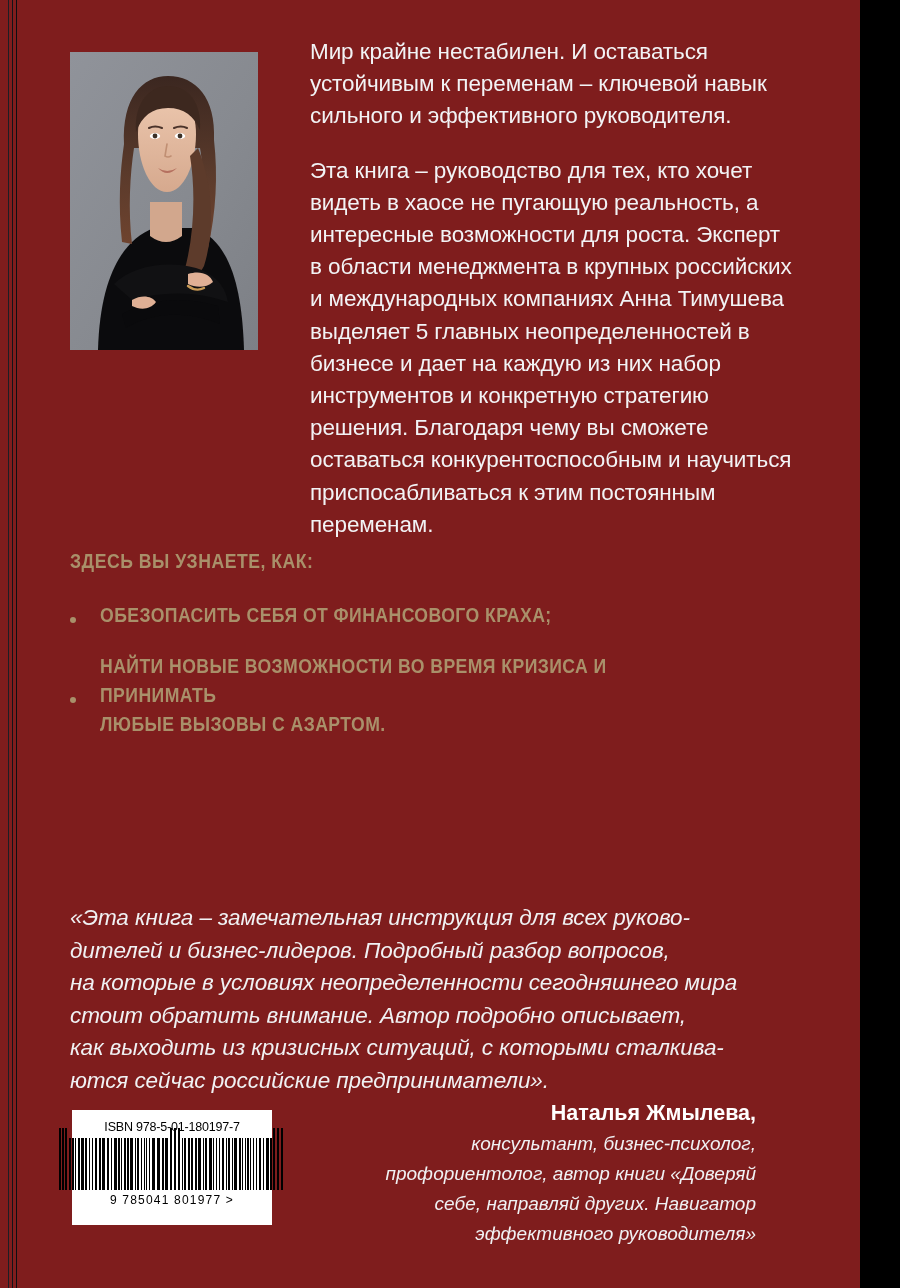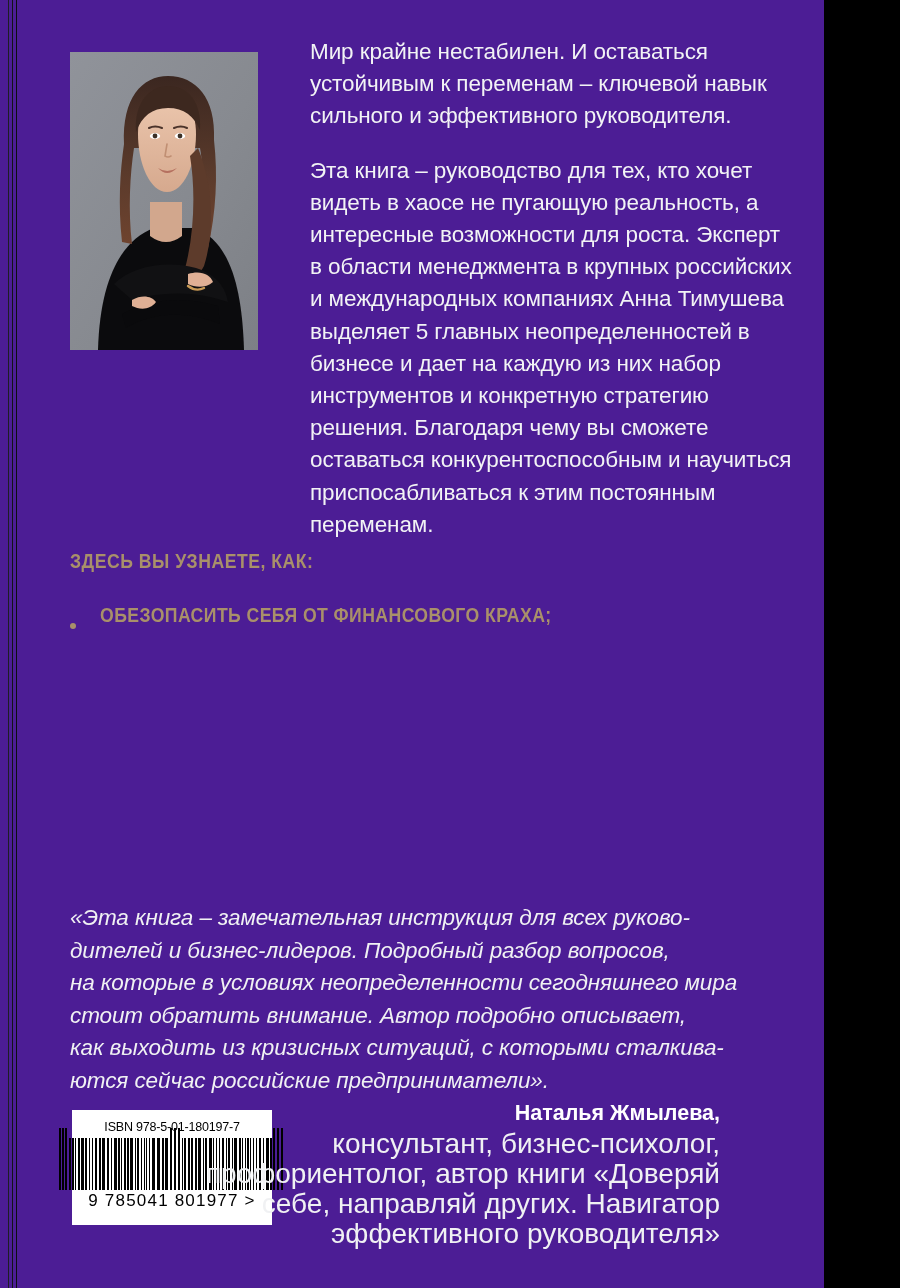--- a/index.html
+++ b/index.html
@@ -5,23 +5,24 @@
 <style>
   html, body {
     margin: 0;
     padding: 0;
     background: #000000;
   }
   .cover {
     position: relative;
     width: 824px;
     height: 1288px;
-    background: #4c1d95;
+    background: #7f1d1d;
     overflow: hidden;
     font-family: "Liberation Sans", sans-serif;
+    padding-left: 36px;
     -webkit-font-smoothing: antialiased;
   }
   
   .spine-fold {
     position: absolute;
     top: 0;
     bottom: 0;
     width: 1px;
     background: #17181d;
     pointer-events: none;
@@ -78,21 +79,21 @@
     white-space: nowrap;
     margin-bottom: 26px;
   }
   .learn-list {
     list-style: none;
     margin: 0;
     padding: 0;
   }
   .learn-item {
     display: flex;
-    align-items: flex-end;
+    align-items: center;
     margin-bottom: 22px;
   }
   .learn-item:last-child { margin-bottom: 0; }
   .bullet-dot {
     flex: 0 0 auto;
     width: 30px;
     padding-top: 11px;
   }
   .bullet-dot i {
     display: block;
@@ -155,21 +156,21 @@
     height: 52px;
     display: flex;
     align-items: flex-end;
     gap: 0;
   }
   .bars span { display: block; background: #000; height: 100%; }
   .bars span.tall { height: 62px; }
   .barcode-digits {
     margin-top: 1px;
     color: #000;
-    font-size: 17px;
+    font-size: 12px;
     line-height: 19px;
     letter-spacing: 1.2px;
     white-space: nowrap;
     font-family: "Liberation Sans", sans-serif;
   }
 
   
   .attribution {
     position: absolute;
     right: 104px;
@@ -179,22 +180,23 @@
   }
   .attrib-name {
     color: #ffffff;
     font-size: 21.5px;
     line-height: 30px;
     font-weight: 700;
     margin-bottom: 1px;
   }
   .attrib-role {
     color: #f0f1f3;
-    font-size: 28px;
+    font-size: 19px;
     line-height: 30px;
+    font-style: italic;
     white-space: pre-line;
   }
 </style>
 </head>
 <body>
 
 <div class="cover">
 
   <div class="spine-fold a"></div>
   <div class="spine-fold b"></div>
@@ -260,20 +262,27 @@
 
   <div class="learn-block">
     <div class="learn-heading">ЗДЕСЬ ВЫ УЗНАЕТЕ, КАК:</div>
     <ul class="learn-list">
       <li class="learn-item">
         <span class="bullet-dot">
             <i></i>
           </span>
         <span class="learn-text">ОБЕЗОПАСИТЬ СЕБЯ ОТ ФИНАНСОВОГО КРАХА;</span>
       </li>
+      <li class="learn-item">
+        <span class="bullet-dot">
+            <i></i>
+          </span>
+        <span class="learn-text">НАЙТИ НОВЫЕ ВОЗМОЖНОСТИ ВО ВРЕМЯ КРИЗИСА И ПРИНИМАТЬ
+ЛЮБЫЕ ВЫЗОВЫ С АЗАРТОМ.</span>
+      </li>
     </ul>
   </div>
 
   <div class="quote">«Эта книга – замечательная инструкция для всех руково­дителей и бизнес-лидеров. Подробный разбор вопросов,
 на которые в условиях неопределенности сегодняшнего мира стоит обратить внимание. Автор подробно описывает,
 как выходить из кризисных ситуаций, с которыми сталкива­ются сейчас российские предприниматели».</div>
 
   <div class="barcode-box">
     <div class="isbn-text">ISBN 978-5-01-180197-7</div>
     <div class="bars">

